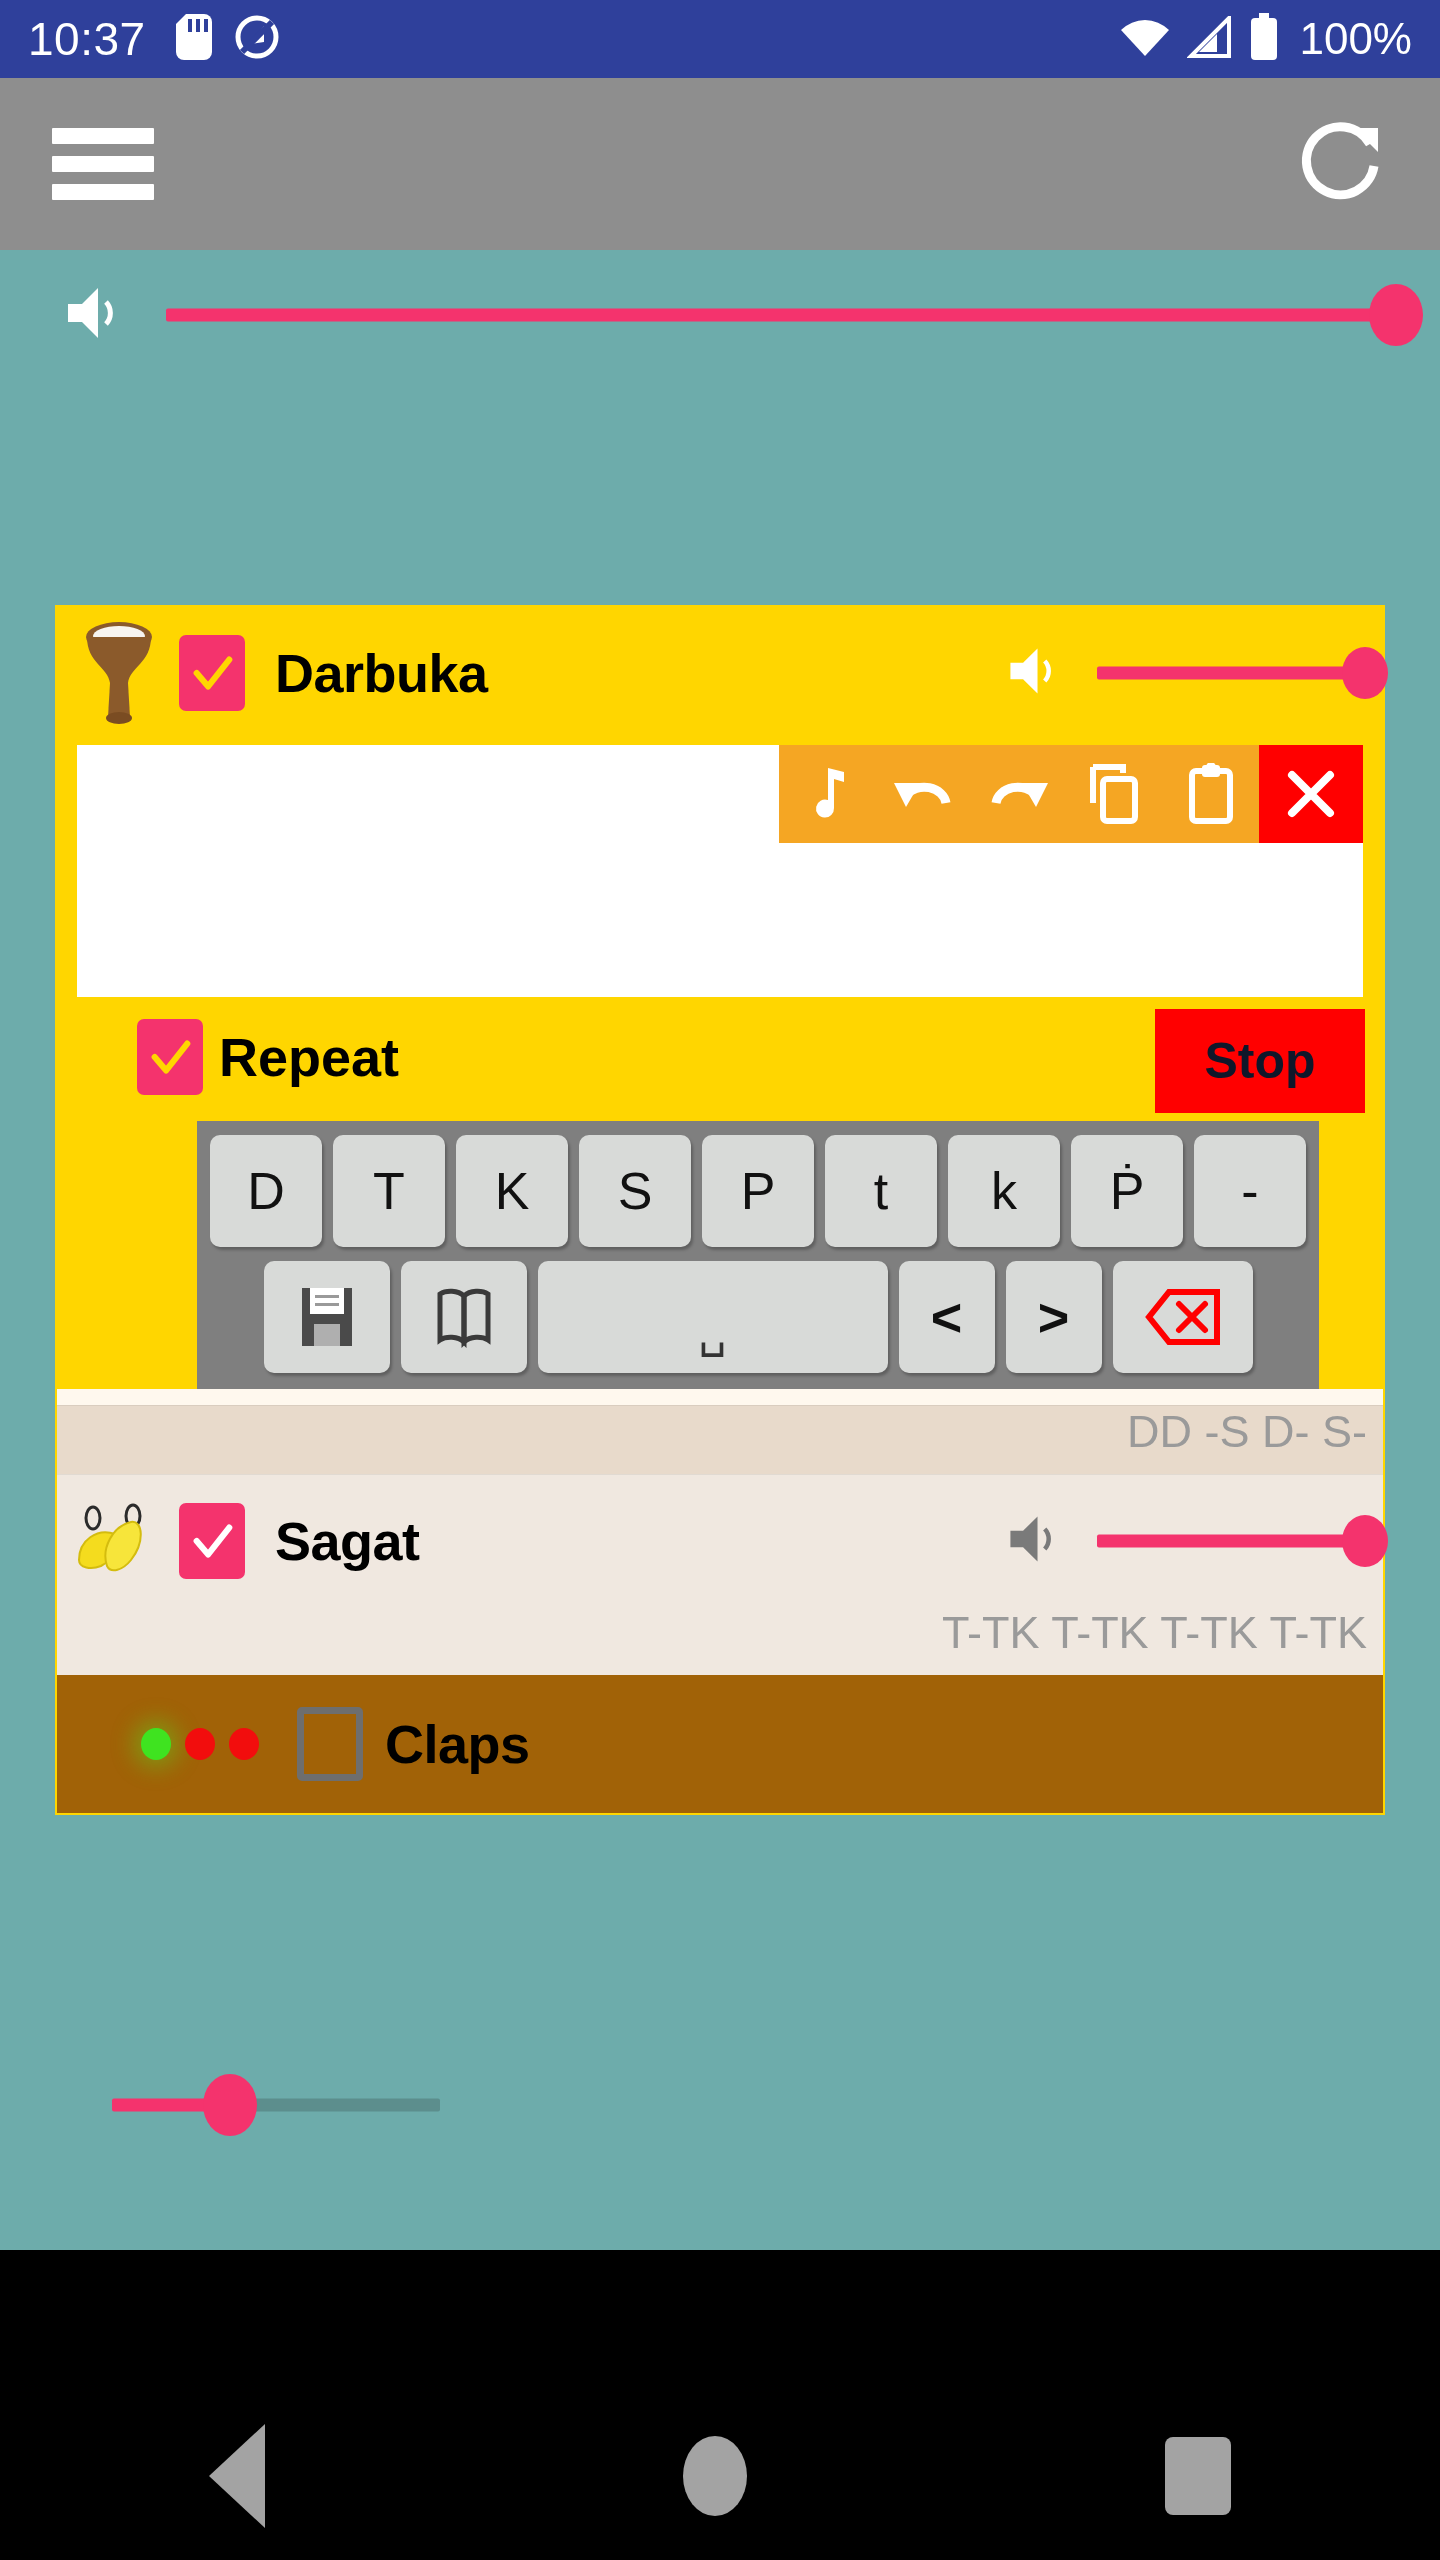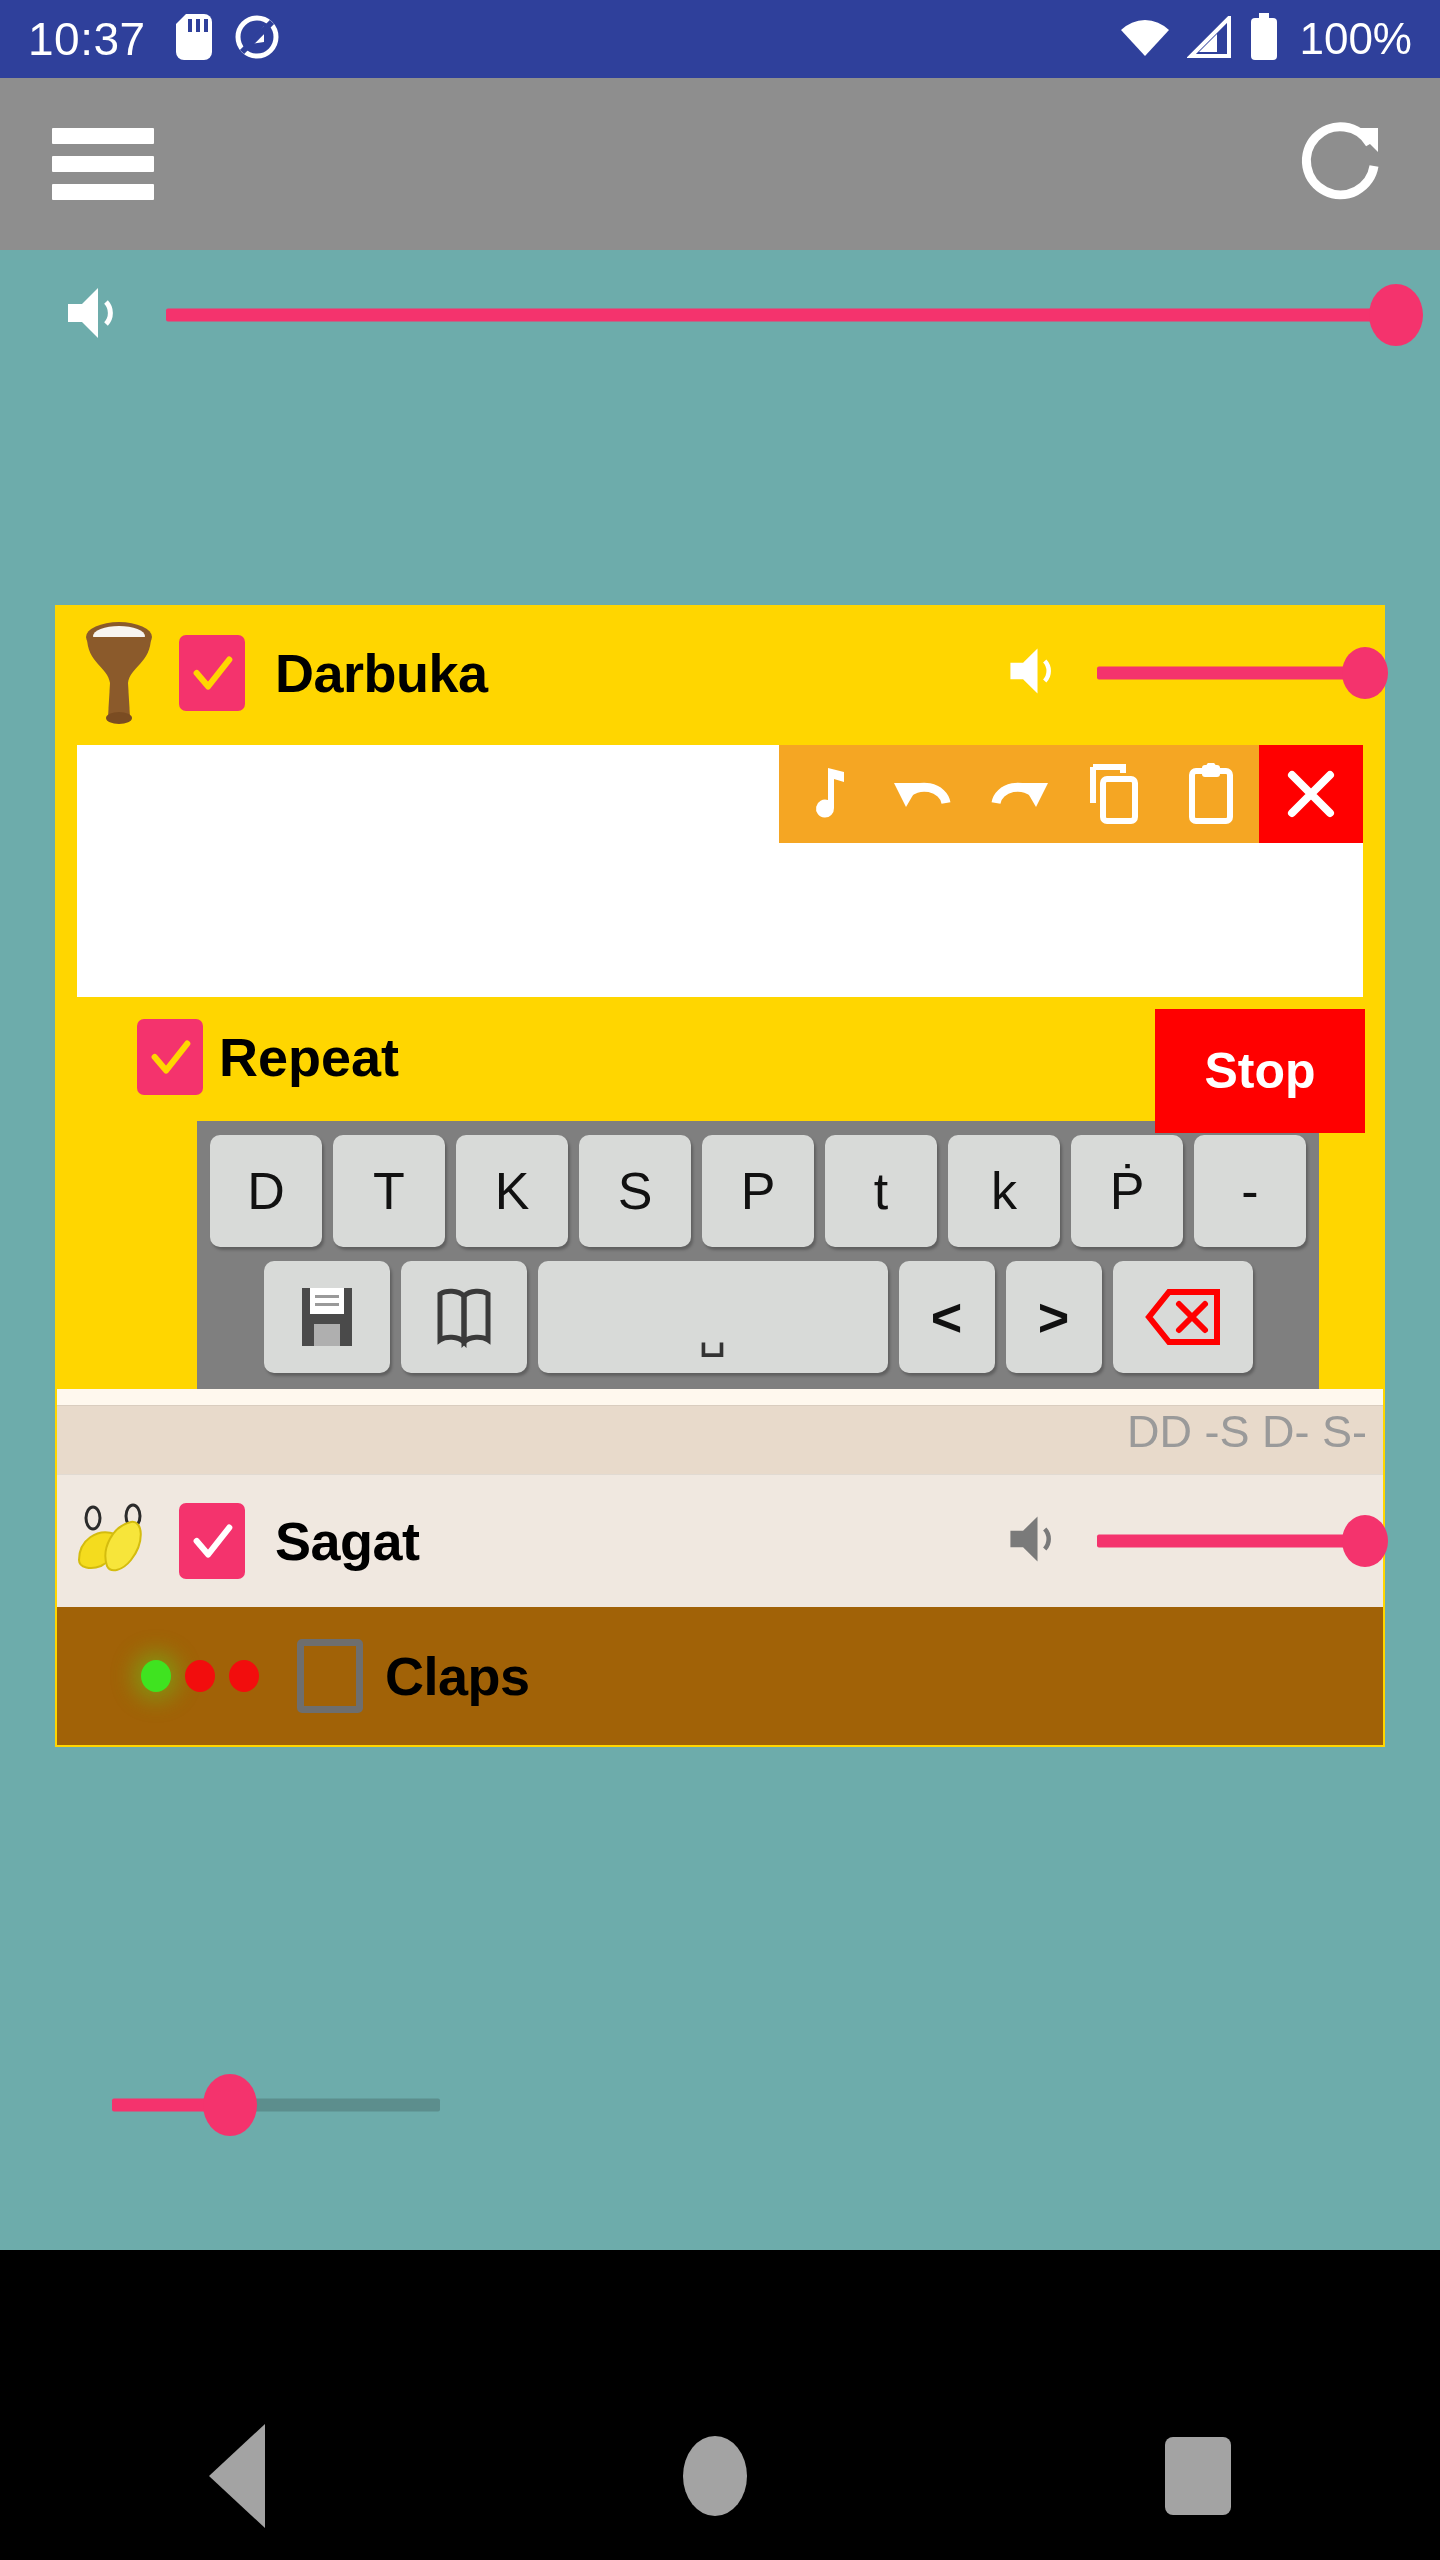--- a/index.html
+++ b/index.html
@@ -86,22 +86,22 @@
   .pattern-text { position: absolute; left: 28px; bottom: 30px; font-size: 78px;
                   color: #000; white-space: pre; letter-spacing: -1px; }
   .pattern-text .hl { color: #2ECC40; }
   .caret { display: inline-block; width: 8px; height: 84px; background: #FF0000;
            vertical-align: -14px; margin-left: 4px; }
 
   
   .repeat-row { position: relative; height: 120px; display: flex; align-items: center;
                 padding-left: 80px; }
   .repeat-label { font-size: 54px; font-weight: bold; color: #000; margin-left: 16px; }
-  .stop-btn { position: absolute; right: 18px; top: 12px; width: 210px; height: 124px;
-              background: #FF0000; color: #ffffff; font-size: 50px; font-weight: bold;
+  .stop-btn { position: absolute; right: 18px; top: 12px; width: 210px; height: 104px;
+              background: #FF0000; color: #0f172a; font-size: 50px; font-weight: bold;
               display: flex; align-items: center; justify-content: center; cursor: pointer;
               border: none; font-family: "Liberation Sans", sans-serif; }
 
   
   .keyboard { margin: 4px 20px 16px 140px; background: #7F7F7F; padding: 14px 12px 16px 12px;
               width: 1122px; }
   .krow { display: flex; gap: 11px; justify-content: center; }
   .krow + .krow { margin-top: 14px; }
   .key { background: #D8DAD8; border-radius: 10px; height: 112px;
          display: flex; align-items: center; justify-content: center;
@@ -391,20 +391,21 @@
                   <path fill="#7A7A7A" d="M6 22 L20 22 L36 6 L36 56 L20 40 L6 40 Z"></path>
                   <path fill="none" stroke="#7A7A7A" stroke-width="5" d="M44 20 A16 16 0 0 1 44 42"></path>
                 </svg>
             </span>
             <div class="inst-slider">
               <div class="slider-line slider-fill" style="left:0; right:0;"></div>
               <div class="slider-thumb" style="left:100%; width:46px; height:52px;"></div>
             </div>
           </div>
         </div>
+        <div class="inst-pattern">T-TK T-TK T-TK T-TK</div>
       </div>
 
       <div class="row-claps">
         <div class="dots">
           <span class="dot green"></span>
           <span class="dot red"></span>
           <span class="dot red"></span>
         </div>
         <div class="chk unchecked" style="margin-left:38px;"></div>
         <div class="inst-name">Claps</div>

